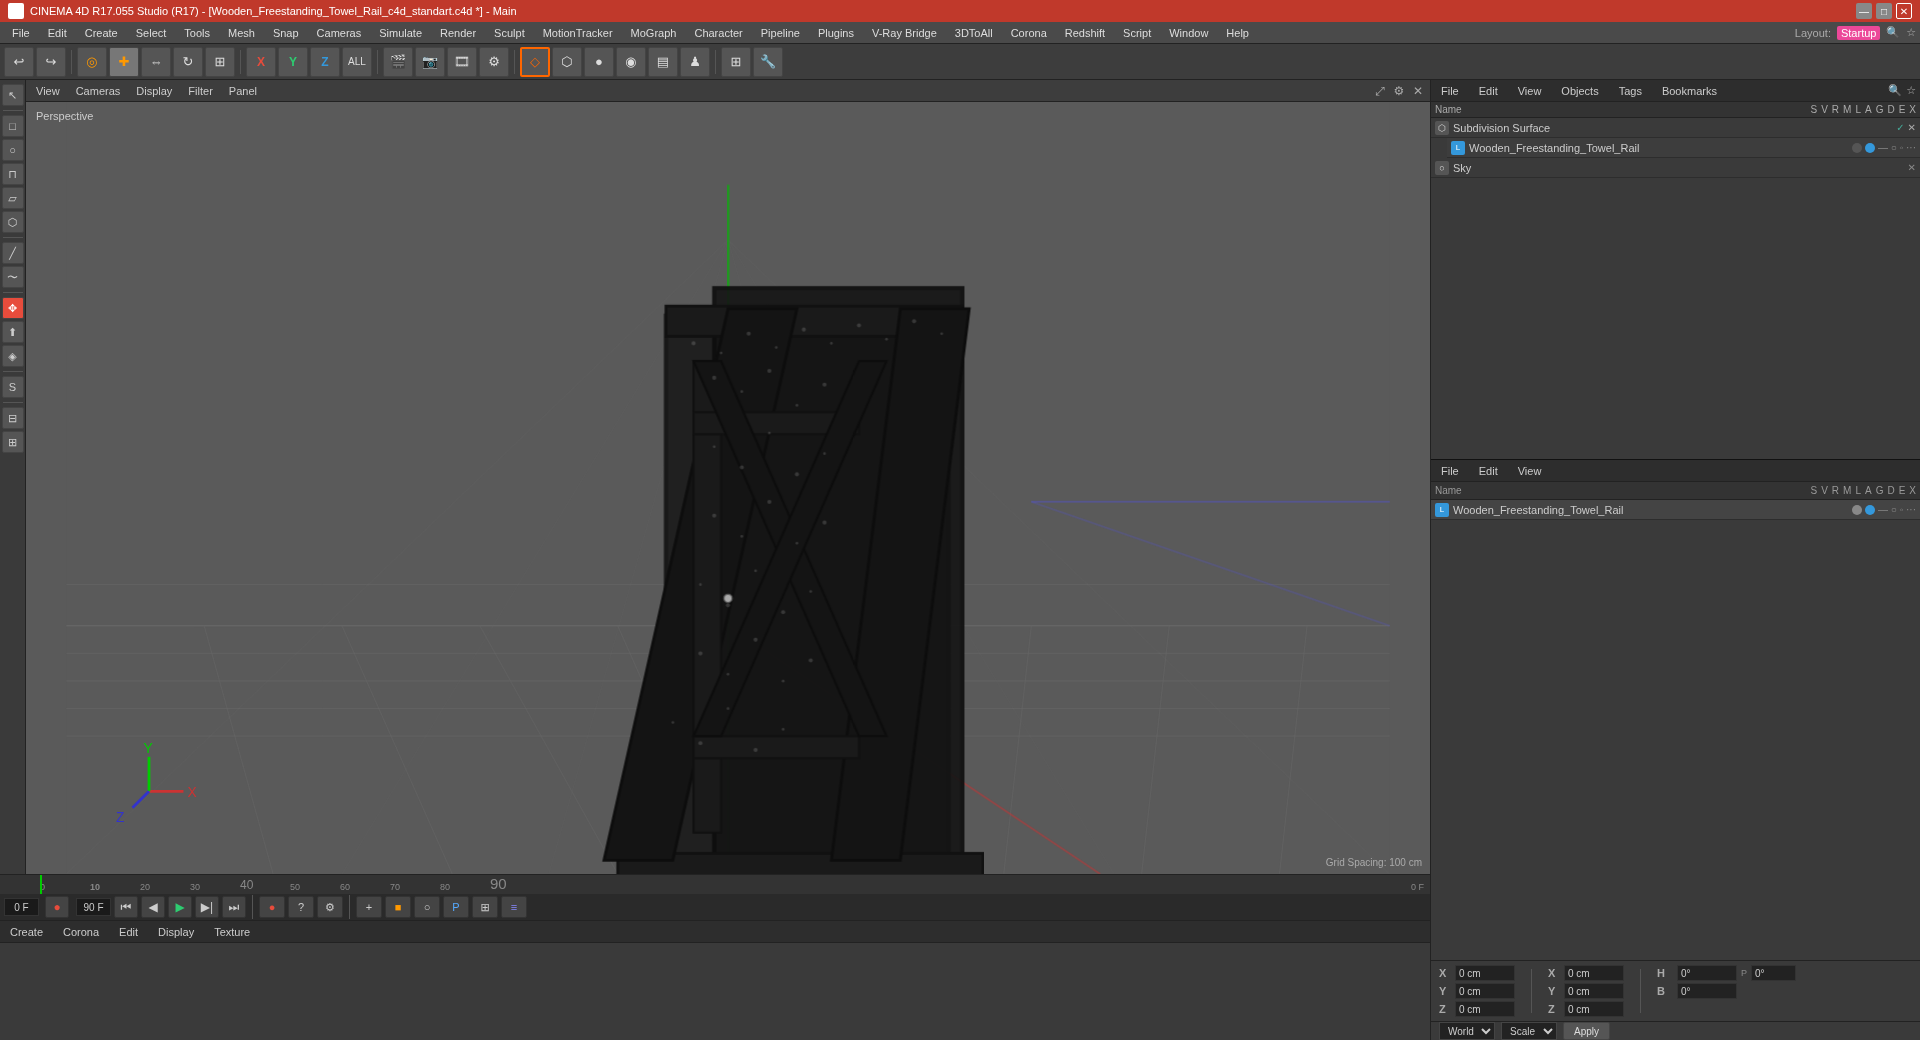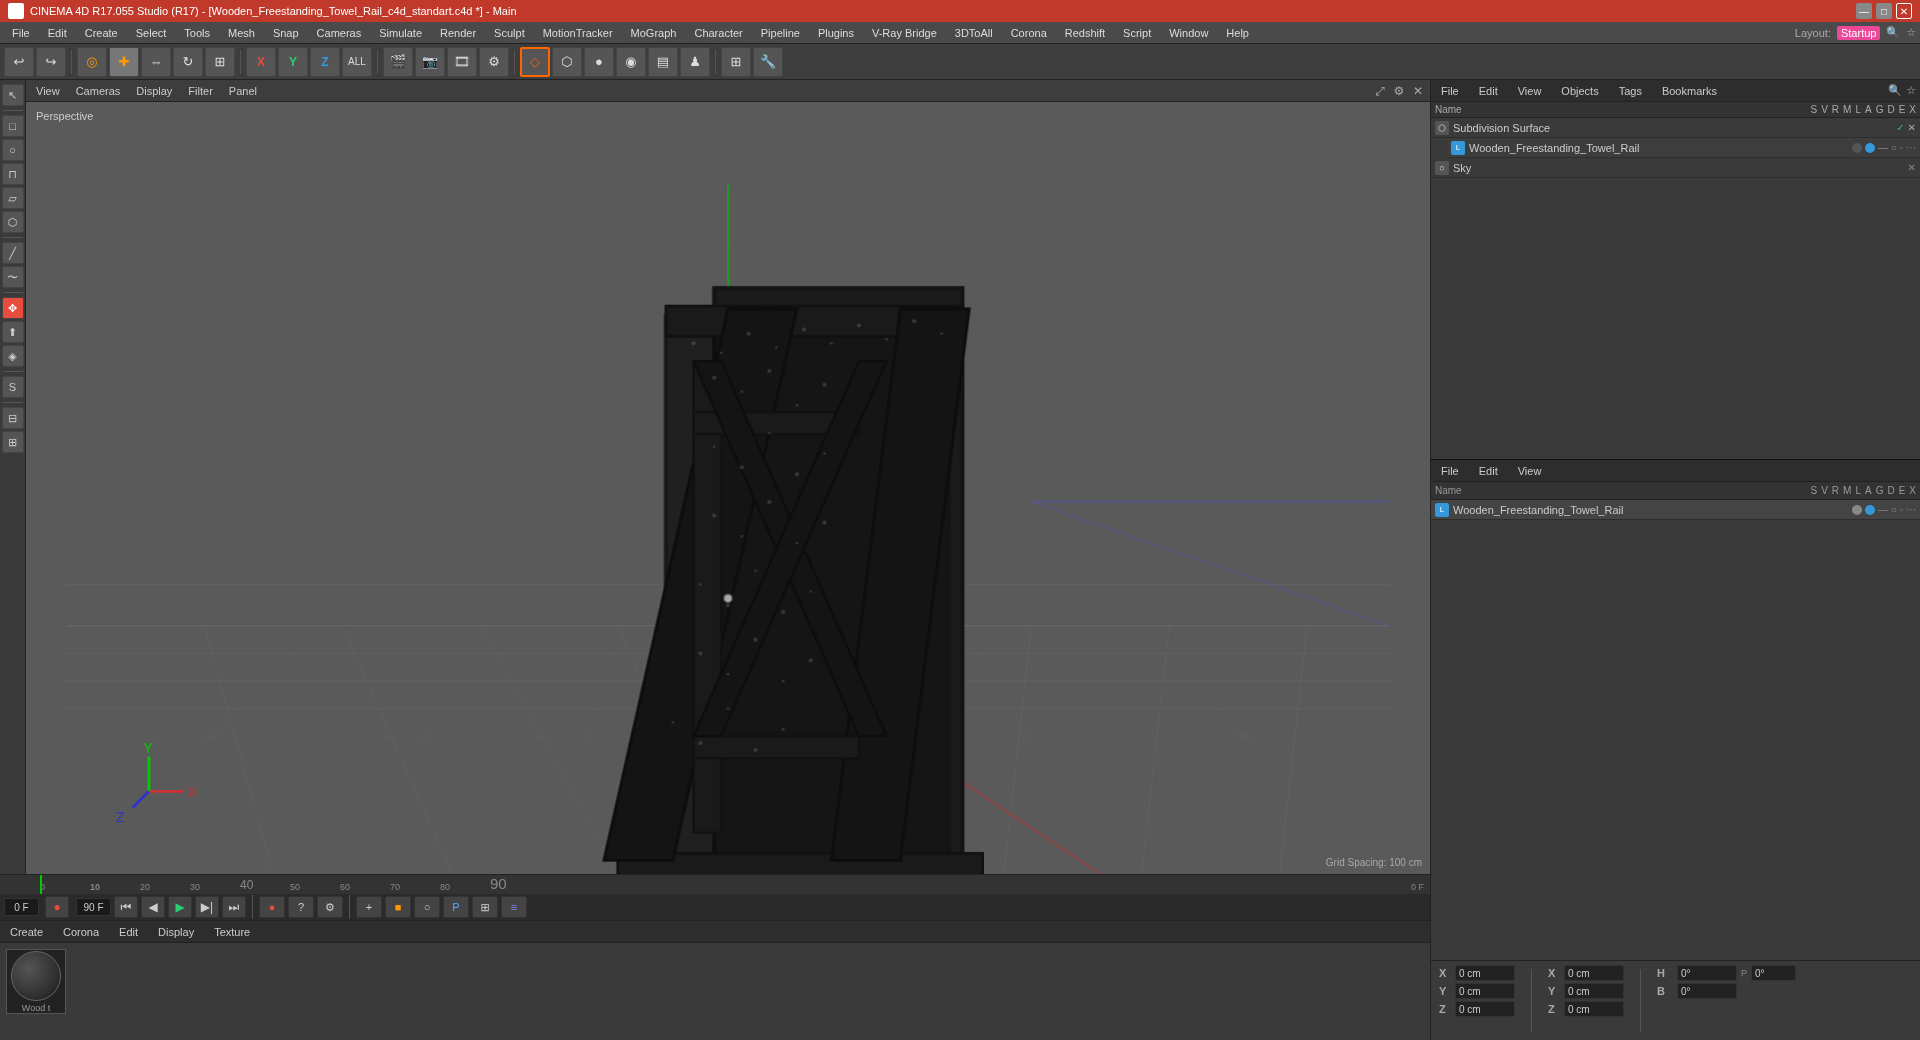--- a/index.html
+++ b/index.html
@@ -786,26 +786,20 @@
         </div>
 
         <div id="mat-editor">
           <div id="mat-header">
             <span class="om-menu">Create</span>
             <span class="om-menu">Corona</span>
             <span class="om-menu">Edit</span>
             <span class="om-menu">Display</span>
             <span class="om-menu">Texture</span>
           </div>
-          <div id="mat-content">
-            <div class="mat-preview-box">
-              <div class="mat-preview"></div>
-              <div class="mat-label">Wood t</div>
-            </div>
-          </div>
         </div>
       </div>
     </div>
 
     <div id="right-panel">
 
       <div id="right-top">
         <div id="om-header">
           <span class="om-menu">File</span>
           <span class="om-menu">Edit</span>
@@ -942,19 +936,28 @@
                 <span style="font-size:9px; color:#888;">P</span>
                 <input class="coord-input" type="text" style="width: 45px;" value="0°">
               </div>
               <div class="coord-row">
                 <span class="coord-label" style="width:16px;">B</span>
                 <input class="coord-input" type="text" value="0°" style="">
               </div>
             </div>
           </div>
 
+          <div id="coord-bottom">
+            <select class="coord-dropdown">
+              <option>World</option>
+            </select>
+            <select class="coord-dropdown">
+              <option>Scale</option>
+            </select>
+            <button class="apply-btn">Apply</button>
+          </div>
         </div>
       </div>
     </div>
   </div>
 
 
 </div>
 
 </body></html>

